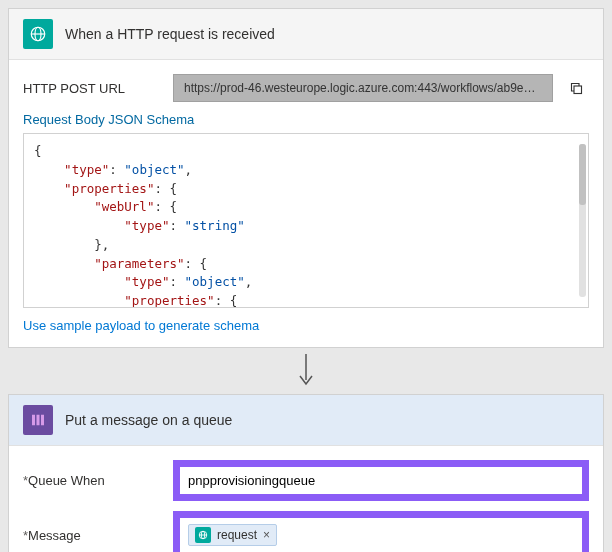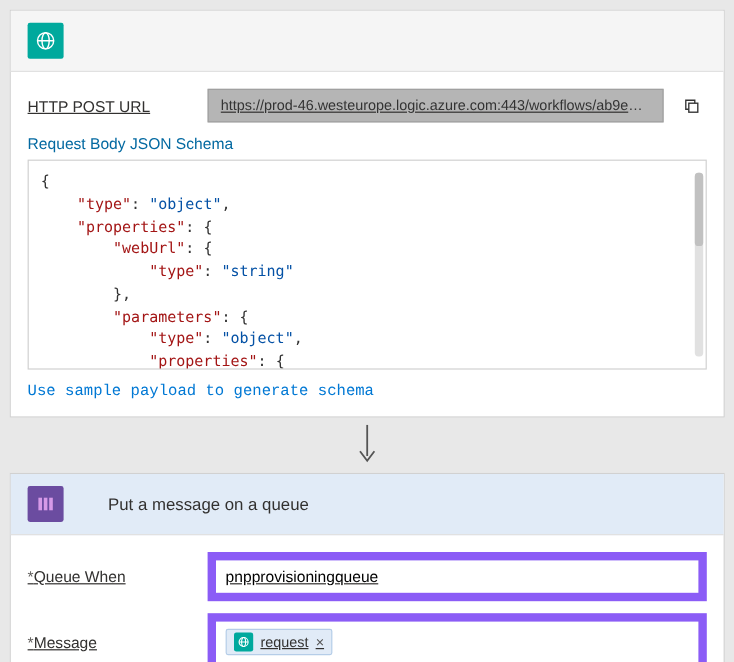--- a/index.html
+++ b/index.html
@@ -16,35 +16,34 @@
     border: 1px solid #d1d1d1;
     margin: 8px;
   }
   .card-header {
     display: flex;
     align-items: center;
     padding: 10px 14px;
     border-bottom: 1px solid #e1e1e1;
   }
   .card-header.teal { background: #f5f5f5; }
-  .card-header.blue { background: #e1ebf7; gap: 25px; }
+  .card-header.blue { background: #e1ebf7; }
   .icon-box {
     width: 30px; height: 30px;
     display: flex; align-items: center; justify-content: center;
     border-radius: 2px;
     margin-right: 12px;
   }
   .icon-teal { background: #00a99d; color: #fff; }
   .icon-purple { background: #6b4ca0; }
   .card-title { font-size: 14px; }
   .card-body { padding: 14px; }
   .row {
     display: flex; align-items: center; gap: 10px;
     margin-bottom: 10px;
-    text-decoration: underline;
   }
   .row-label { width: 140px; color: #323130; }
   .row-label .star { color: #605e5c; }
   .url-field {
     flex: 1;
     background: #b5b5b5;
     color: #333;
     padding: 6px 10px;
     border: 1px solid #a0a0a0;
     font-size: 12px;
@@ -73,21 +72,21 @@
     position: relative;
   }
   .json-key { color: #a31515; }
   .json-str { color: #0451a5; }
   .json-punc { color: #333; }
   .guide { color: #ccc; display:inline-block; }
   .link {
     color: #0078d4;
     cursor: pointer;
     margin-top: 10px;
-    display: inline-flex; align-items: flex-start; gap: 4px; font-family: Liberation Mono, monospace;
+    display: inline-flex; align-items: flex-start; gap: 4px;
   }
   .link .chev { font-size: 10px; }
   .arrow-connector {
     display: flex; justify-content: center;
     margin: -2px 0;
     color: #555;
   }
   .input-field {
     flex: 1;
     border: 7px solid #8b5cf6;
@@ -125,20 +124,21 @@
 
 <div class="card">
   <div class="card-header teal">
     <div class="icon-box icon-teal">
       <svg width="18" height="18" viewBox="0 0 24 24" fill="none" stroke="white" stroke-width="1.6">
         <circle cx="12" cy="12" r="9"></circle>
         <ellipse cx="12" cy="12" rx="4" ry="9"></ellipse>
         <line x1="3" y1="12" x2="21" y2="12"></line>
       </svg>
     </div>
+    <div class="card-title">When a HTTP request is received</div>
   </div>
   <div class="card-body">
     <div class="row">
       <div class="row-label">HTTP POST URL</div>
       <div class="url-field">https://prod-46.westeurope.logic.azure.com:443/workflows/ab9e0ced...</div>
       <div class="copy-btn">
         <svg width="15" height="15" viewBox="0 0 24 24" fill="none" stroke="#333" stroke-width="1.8">
             <rect x="8" y="8" width="12" height="12"></rect>
             <path d="M16 8V4H4v12h4"></path>
           </svg>

